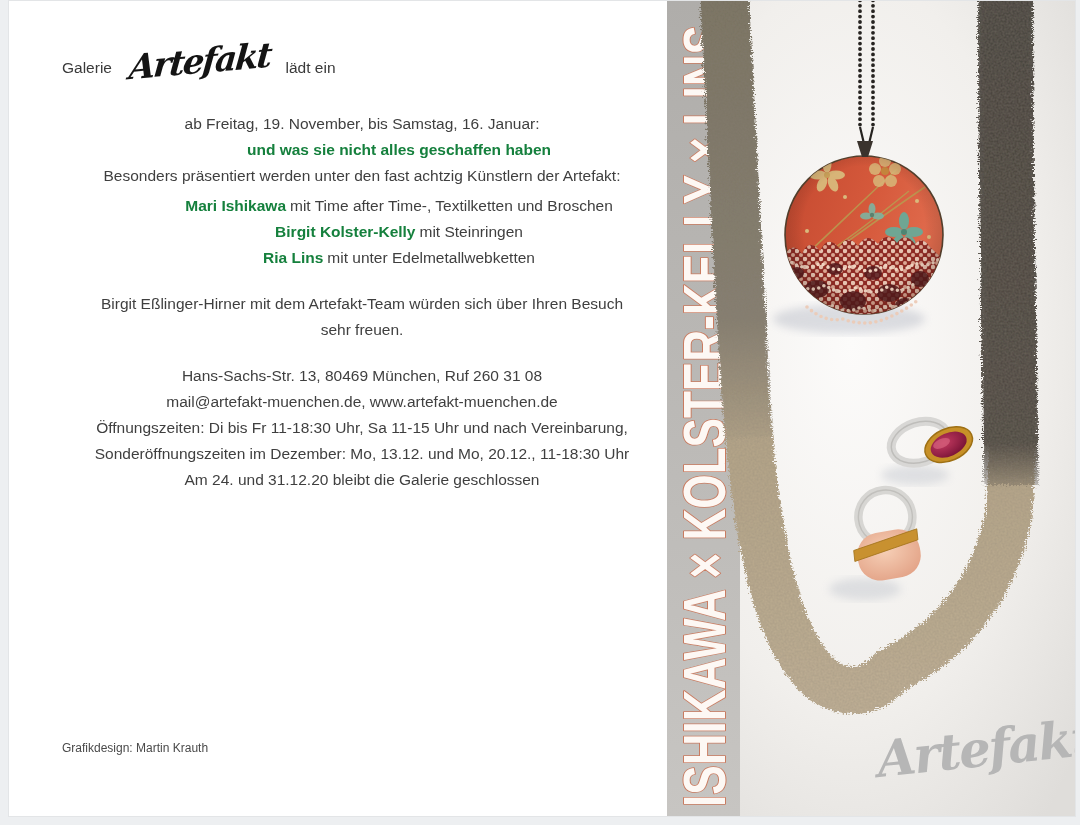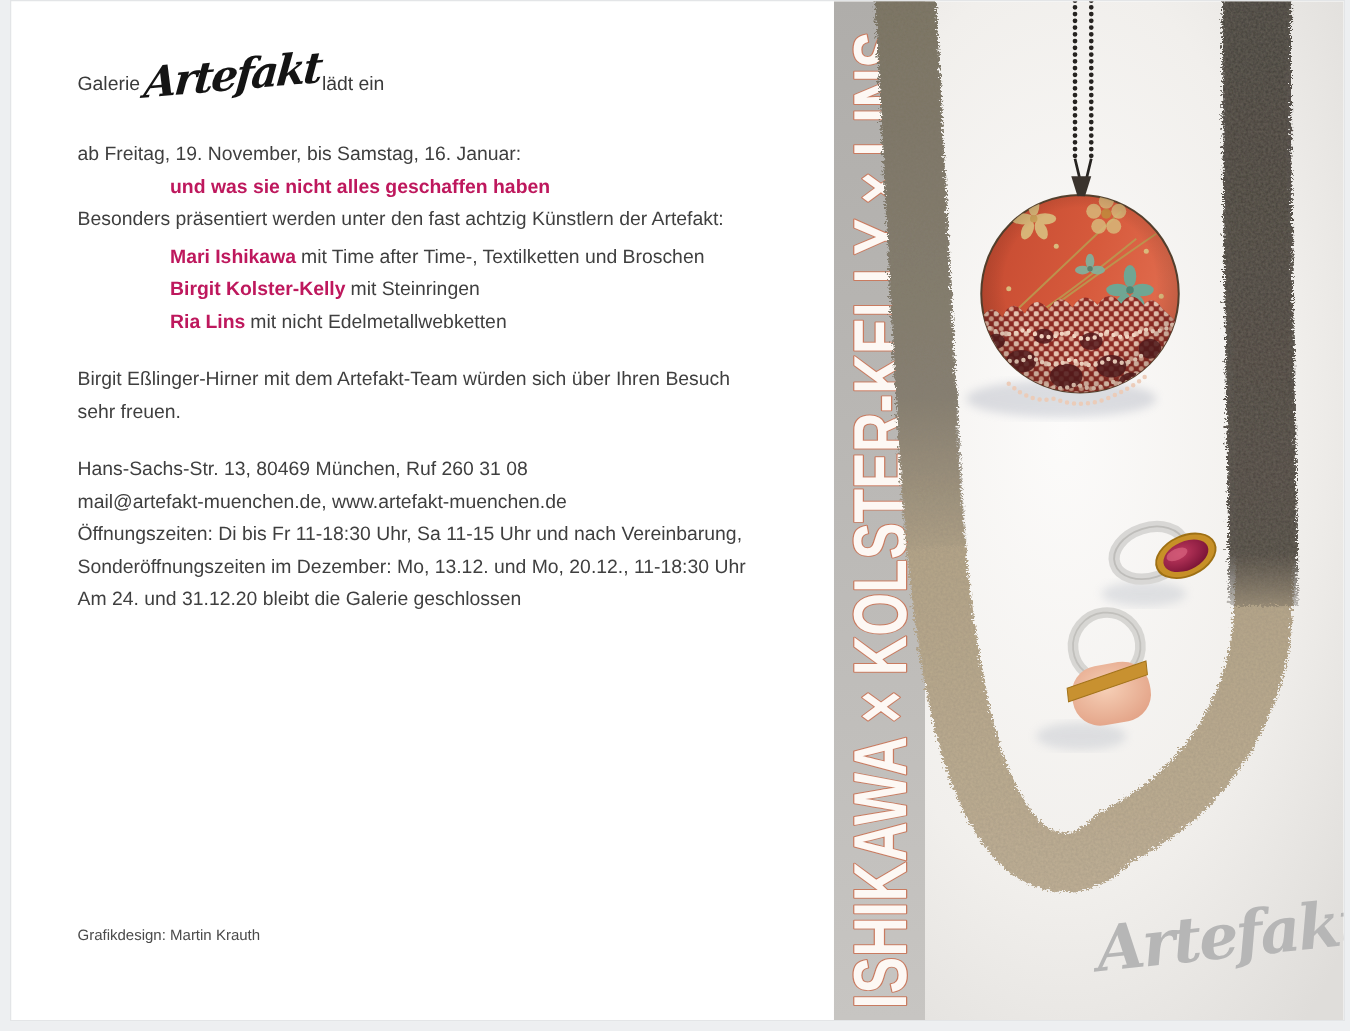--- a/index.html
+++ b/index.html
@@ -3,30 +3,30 @@
 <meta charset="utf-8">
 <style>
   html,body{margin:0;padding:0;width:1080px;height:825px;background:#edeff1;overflow:hidden;}
   *{box-sizing:border-box;}
   .card{
     position:absolute;left:8px;top:0;width:1068px;height:817px;
     background:#ffffff;border:1px solid #e3e5e7;
   }
   
   .left-panel{position:absolute;left:0;top:0;width:658px;height:815px;font-family:"Liberation Sans",sans-serif;color:#3f3f3f;}
-  .hdr{position:absolute;left:53px;top:40px;display:flex;align-items:baseline;column-gap:2px;white-space:nowrap;}
+  .hdr{position:absolute;left:53px;top:40px;display:flex;align-items:baseline;column-gap:16px;white-space:nowrap;}
   .hdr .plain{font-size:15.5px;color:#3a3a3a;}
   .script-logo{
     display:inline-block;font-family:"DejaVu Serif",serif;font-style:italic;font-weight:700;
     font-size:34px;color:#141414;letter-spacing:-2px;
     transform:rotate(-5deg) skewX(-10deg);transform-origin:50% 80%;
   }
-  .tblock{position:absolute;left:53px;width:600px;white-space:nowrap;font-size:15.5px;line-height:26px;}
+  .tblock{position:absolute;left:53px;width:600px;white-space:nowrap;font-size:15.5px;line-height:26px;text-align:center;}
   .tblock .ind{padding-left:58px;}
-  .tblock b{color:#be185d;margin-left:16px;}
+  .tblock b{color:#15803d;margin-left:16px;}
   .artist-desc{margin-left:4px;}
   .credit{position:absolute;left:53px;top:740px;font-size:12px;color:#4a4a4a;white-space:nowrap;}
   
   .photo-panel{position:absolute;left:658px;top:0;width:408px;height:815px;overflow:hidden;}
   .photo-panel svg{display:block;}
 </style>
 </head>
 <body>
 
 <div class="card">
@@ -46,21 +46,21 @@
     </div>
 
     <div class="tblock" style="top:192px">
       <div class="ind">
         <b>Mari Ishikawa</b><span class="artist-desc">mit Time after Time-, Textilketten und Broschen</span>
       </div>
       <div class="ind">
         <b>Birgit Kolster-Kelly</b><span class="artist-desc">mit Steinringen</span>
       </div>
       <div class="ind">
-        <b>Ria Lins</b><span class="artist-desc">mit nicht Edelmetallwebketten</span>
+        <b>Ria Lins</b><span class="artist-desc">mit unter Edelmetallwebketten</span>
       </div>
     </div>
 
     <div class="tblock" style="top:290px">
       <div>Birgit Eßlinger-Hirner mit dem Artefakt-Team würden sich über Ihren Besuch</div>
       <div>sehr freuen.</div>
     </div>
 
     <div class="tblock" style="top:362px">
       <div>Hans-Sachs-Str. 13, 80469 München, Ruf 260 31 08</div>

